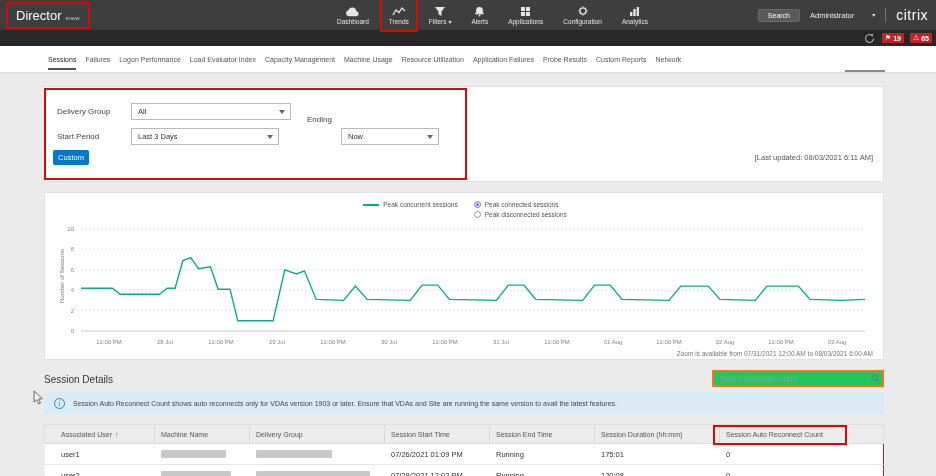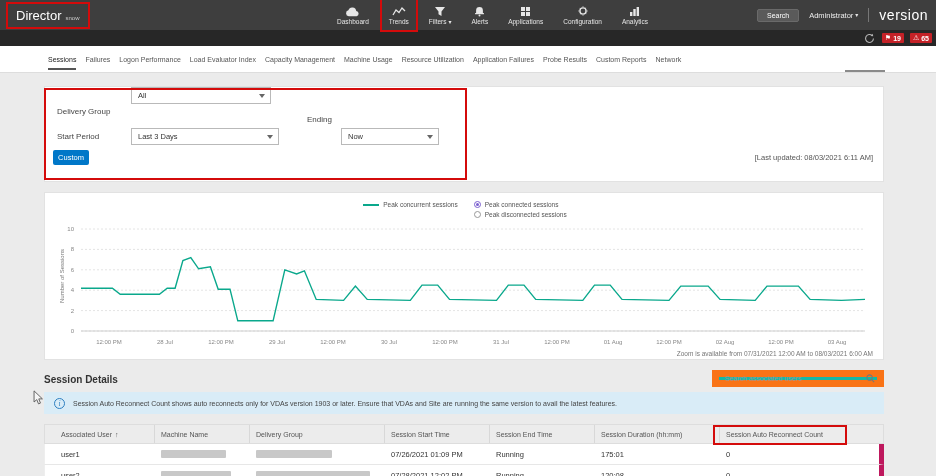--- a/index.html
+++ b/index.html
@@ -11,21 +11,21 @@
   .logo-wrap{position:relative;margin-left:8px;padding:4px 8px;display:flex;align-items:baseline;gap:4px}
   .logo{color:#fff;font-size:13px}
   .site{color:#ccc;font-size:6px}
   .topnav{position:absolute;left:330px;top:0;height:30px;display:flex;align-items:center;gap:6px}
   .nav-item{position:relative;display:flex;flex-direction:column;align-items:center;justify-content:center;height:30px;padding:0 7px;cursor:pointer}
   .nav-icon{height:12px;display:flex;align-items:flex-end}
   .nav-label{font-size:6.5px;color:#e6e6e6;margin-top:1px;white-space:nowrap}
   .caret{font-size:6px;color:#e6e6e6;margin-left:2px}
   .topbar-right{position:absolute;right:8px;top:0;height:30px;display:flex;align-items:center;gap:10px}
   .search-btn{background:#5a5a5a;border:1px solid #6a6a6a;color:#fff;font-size:7px;padding:2px 9px;border-radius:2px;cursor:pointer;font-family:inherit}
-  .user-menu{color:#eee;font-size:7.5px;display:flex;gap:0;cursor:pointer;white-space:nowrap}
+  .user-menu{color:#eee;font-size:7.5px;display:flex;gap:16px;cursor:pointer;white-space:nowrap}
   .vdivider{width:1px;height:14px;background:#777}
   .brand{color:#fff;font-size:14px;letter-spacing:.5px;font-weight:500}
 
   
   .statusbar{position:absolute;left:0;top:30px;width:936px;height:16px;background:#272727;display:flex;align-items:center;justify-content:flex-end;gap:6px;padding-right:4px}
   .refresh{width:12px;height:12px;display:flex;align-items:center;justify-content:center;cursor:pointer}
   .badge{background:#c42127;color:#fff;font-size:7px;font-weight:bold;border-radius:1px;padding:1px 3px;display:flex;align-items:center;gap:2px;cursor:pointer}
   .badge .bicon{font-size:7px;font-weight:normal}
 
   
@@ -57,34 +57,34 @@
   .radio.sel::after{content:"";position:absolute;left:1px;top:1px;width:3px;height:3px;border-radius:50%;background:#7b5fd0;border:0}
   .ylab{position:absolute;left:-18px;top:80px;font-size:6px;color:#777;transform:rotate(-90deg);transform-origin:center;width:70px;text-align:center}
   #y-ticks{position:absolute;left:16px;top:30px;width:16px;height:112px}
   .ytick{position:absolute;right:3px;transform:translateY(-50%);font-size:6px;color:#888}
   #chart-svg{position:absolute;left:36px;top:30px;width:784px;height:112px}
   #x-ticks{position:absolute;left:36px;top:146px;width:784px;display:flex}
   .xtick{flex:1;text-align:center;font-size:6px;color:#888;white-space:nowrap}
   .zoom-note{position:absolute;right:10px;top:157px;font-size:6.5px;color:#777}
 
   
-  .details-title{position:absolute;left:44px;top:374px;font-size:10px;font-weight:bold;color:#333}
-  .search-box{position:absolute;right:52px;top:370px;width:172px;height:17px;background:#14b8a6;border:7px solid #f97316;display:flex;align-items:center}
+  .details-title{position:absolute;left:44px;top:374px;font-size:10px;font-weight:normal;color:#333}
+  .search-box{position:absolute;right:52px;top:370px;width:172px;height:17px;background:#22c55e;border:2px solid #f97316;display:flex;align-items:center}
   .search-box input{flex:1;border:none;outline:none;font-size:7px;padding-left:6px;color:#333;background:transparent;font-family:inherit}
   .search-box input::placeholder{color:#999}
   .mag{width:14px;display:flex;align-items:center;justify-content:center;cursor:pointer}
   .info-bar{position:absolute;left:44px;top:392px;width:840px;height:22px;background:#d9ecf7;display:flex;align-items:center;gap:8px;padding-left:10px}
   .info-icon{width:11px;height:11px;border-radius:50%;border:1px solid #2d7fc1;color:#2d7fc1;font-size:7.5px;font-family:"Liberation Serif",serif;font-style:italic;display:flex;align-items:center;justify-content:center;flex:none}
   .info-text{font-size:7px;color:#444}
   .table{position:absolute;left:44px;top:424px;width:840px;background:#fff}
   .trow{display:grid;grid-template-columns:100px 95px 135px 105px 105px 125px 1fr;padding-left:10px;align-items:center}
   .thead{background:#ececec;height:20px;border:1px solid #ddd}
   .thead .cell{font-size:7px;color:#555;border-right:1px solid #d8d8d8;height:100%;display:flex;align-items:center;padding-left:6px;cursor:pointer}
   .thead .cell:last-child{border-right:none}
-  .tbody-row{height:21px;border-bottom:1px solid #e7e7e7;border-left:1px solid #eee;border-right:5px solid #be185d;cursor:pointer}
+  .tbody-row{height:21px;border-bottom:1px solid #e7e7e7;border-left:1px solid #eee;border-right:1px solid #be185d;cursor:pointer}
   .tbody-row .cell{font-size:7.5px;color:#333;padding-left:6px;display:flex;align-items:center}
   .bar{background:#c8c8c8;height:8px;border-radius:1px}
   .sort-arrow{font-size:7px;color:#555;margin-left:3px}
 
   
   .ann{position:absolute;border:2px solid #d40b0b;pointer-events:none;z-index:50}
   .cursor{position:absolute;left:33px;top:390px;width:11px;height:16px;z-index:60}
 </style>
 </head>
 <body>
@@ -163,21 +163,21 @@
     </div>
   </nav>
 
   <div class="topbar-right">
     <button class="search-btn">Search</button>
     <div class="user-menu">
       <span>Administrator</span>
       <span class="caret">▾</span>
     </div>
     <div class="vdivider"></div>
-    <div class="brand">version</div>
+    <div class="brand">citrix</div>
   </div>
 </header>
 
 <div class="statusbar">
   <span class="refresh">
     <svg width="11" height="11" viewBox="0 0 12 12">
         <path d="M10.3 6a4.3 4.3 0 1 1-1.3-3.1" fill="none" stroke="#b5b5b5" stroke-width="1.2"></path>
         <path d="M9.6.8 10 3.6 7.2 3.2z" fill="#b5b5b5"></path>
       </svg>
   </span>
@@ -201,21 +201,21 @@
   <span class="tab">Resource Utilization</span>
   <span class="tab">Application Failures</span>
   <span class="tab">Probe Results</span>
   <span class="tab">Custom Reports</span>
   <span class="tab">Network</span>
 </div>
 <div class="tab-scroll-indicator"></div>
 
 <section class="card filter-card">
   <span class="flabel" style="left:12px;top:20px">Delivery Group</span>
-  <div class="dropdown" style="left:86px;top:0;width:140px">
+  <div class="dropdown" style="left:86px;top:16px;width:160px">
     <span>All</span>
     <span class="dd-caret"></span>
   </div>
 
   <span class="flabel" style="left:12px;top:45px">Start Period</span>
   <div class="dropdown" style="left:86px;top:41px;width:148px">
     <span>Last 3 Days</span>
     <span class="dd-caret"></span>
   </div>
 

